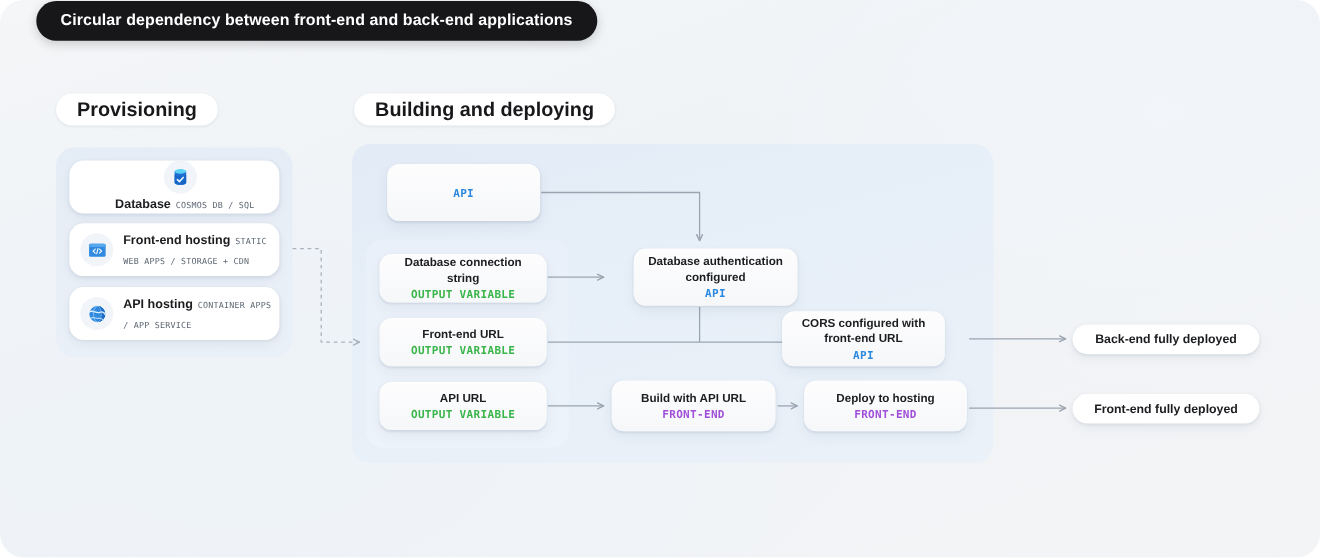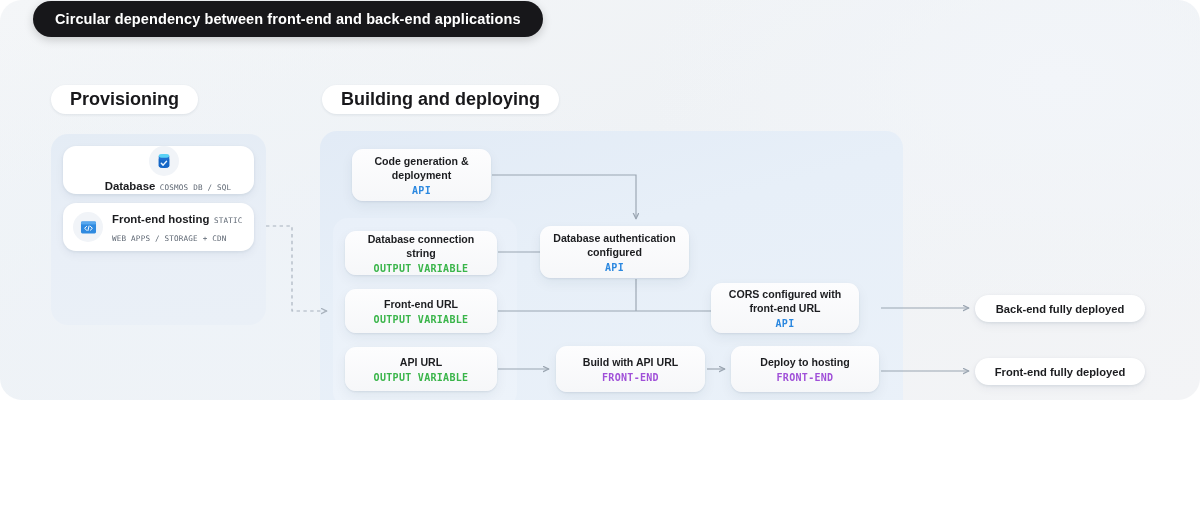--- a/index.html
+++ b/index.html
@@ -4,21 +4,21 @@
 <style>
   * { box-sizing: border-box; margin: 0; padding: 0; }
   html, body {
     width: 1200px; height: 507px;
     font-family: "Liberation Sans", sans-serif;
     background: #ffffff;
     overflow: hidden;
   }
   .canvas {
     position: relative;
-    width: 1200px; height: 400px;
+    width: 1200px; height: 507px;
     border-radius: 22px;
     background:
       radial-gradient(900px 500px at 18% 78%, #eef3f8 0%, rgba(238,243,248,0) 62%),
       radial-gradient(700px 420px at 88% 20%, #f2f5f9 0%, rgba(242,245,249,0) 60%),
       linear-gradient(160deg, #f4f6f8 0%, #eff2f5 45%, #f3f4f6 100%);
     overflow: hidden;
   }
 
   
   .title-chip {
@@ -115,21 +115,21 @@
     letter-spacing: .3px; font-weight: 700;
   }
   .tag-api { color: #2b88e0; }
   .tag-out { color: #3ab54a; }
   .tag-fe  { color: #a050d8; }
 
   #n-codegen  { left: 352px; top: 149px; width: 139px; height: 52px; }
   #n-dbconn   { left: 345px; top: 231px; width: 152px; height: 44px; }
   #n-feurl    { left: 345px; top: 289px; width: 152px; height: 44px; }
   #n-apiurl   { left: 345px; top: 347px; width: 152px; height: 44px; }
-  #n-dbauth   { left: 540px; top: 226px; width: 149px; height: 52px; }
+  #n-dbauth   { left: 576px; top: 226px; width: 149px; height: 52px; }
   #n-build    { left: 556px; top: 346px; width: 149px; height: 46px; }
   #n-cors     { left: 711px; top: 283px; width: 148px; height: 50px; }
   #n-deploy   { left: 731px; top: 346px; width: 148px; height: 46px; }
 
   
   .outcome {
     position: absolute; left: 975px; width: 170px; height: 27px;
     background: #ffffff; border-radius: 14px;
     display: flex; align-items: center; justify-content: center;
     font-size: 11.2px; font-weight: 600; color: #1b1c1f;
@@ -214,23 +214,37 @@
         <rect x="2.5" y="6.2" width="19" height="1.7" fill="#58a8ee"></rect>
         <path d="M9.6 10.6 L7.1 13 L9.6 15.4 M14.4 10.6 L16.9 13 L14.4 15.4 M12.7 10.1 L11.3 15.9" fill="none" stroke="#ffffff" stroke-width="1.25" stroke-linecap="round" stroke-linejoin="round"></path>
       </svg>
     </span>
     <span class="res-txt">
       <span class="res-title">Front-end hosting</span>
       <span class="res-sub">STATIC WEB APPS / STORAGE + CDN</span>
     </span>
   </div>
 
+  <div class="res-card" id="res-api">
+    <span class="res-ico">
+      <svg width="19" height="19" viewBox="0 0 24 24">
+        <circle cx="12" cy="12" r="9.2" fill="#2f8ae0"></circle>
+        <path d="M12 2.8 a9.2 9.2 0 0 1 0 18.4 a14 14 0 0 0 0 -18.4 z" fill="#1b6cc7"></path>
+        <path d="M3.2 9.4 C7 7 11 12 15 10 C18 8.6 20.2 10.6 20.9 12.4" fill="none" stroke="#dff0fd" stroke-width="1.6" stroke-linecap="round"></path>
+        <path d="M4.6 16.6 C8 15 10.6 17.6 13.6 17 C16 16.5 17.6 17.6 18.6 18.6" fill="none" stroke="#bcdffb" stroke-width="1.3" stroke-linecap="round"></path>
+        <ellipse cx="12" cy="12" rx="4.4" ry="9.2" fill="none" stroke="#9fd2fa" stroke-width="1.1" opacity=".75"></ellipse>
+      </svg>
+    </span>
+    <span class="res-txt">
+      <span class="res-title">API hosting</span>
+      <span class="res-sub">CONTAINER APPS / APP SERVICE</span>
+    </span>
+  </div>
 
   <div class="node" id="n-codegen">
-    <span class="node-title">Code generation &amp; deployment</span>
     <span class="node-tag tag-api">API</span>
   </div>
 
   <div class="node" id="n-dbconn">
     <span class="node-title">Database connection string</span>
     <span class="node-tag tag-out">OUTPUT VARIABLE</span>
   </div>
 
   <div class="node" id="n-feurl">
     <span class="node-title">Front-end URL</span>

